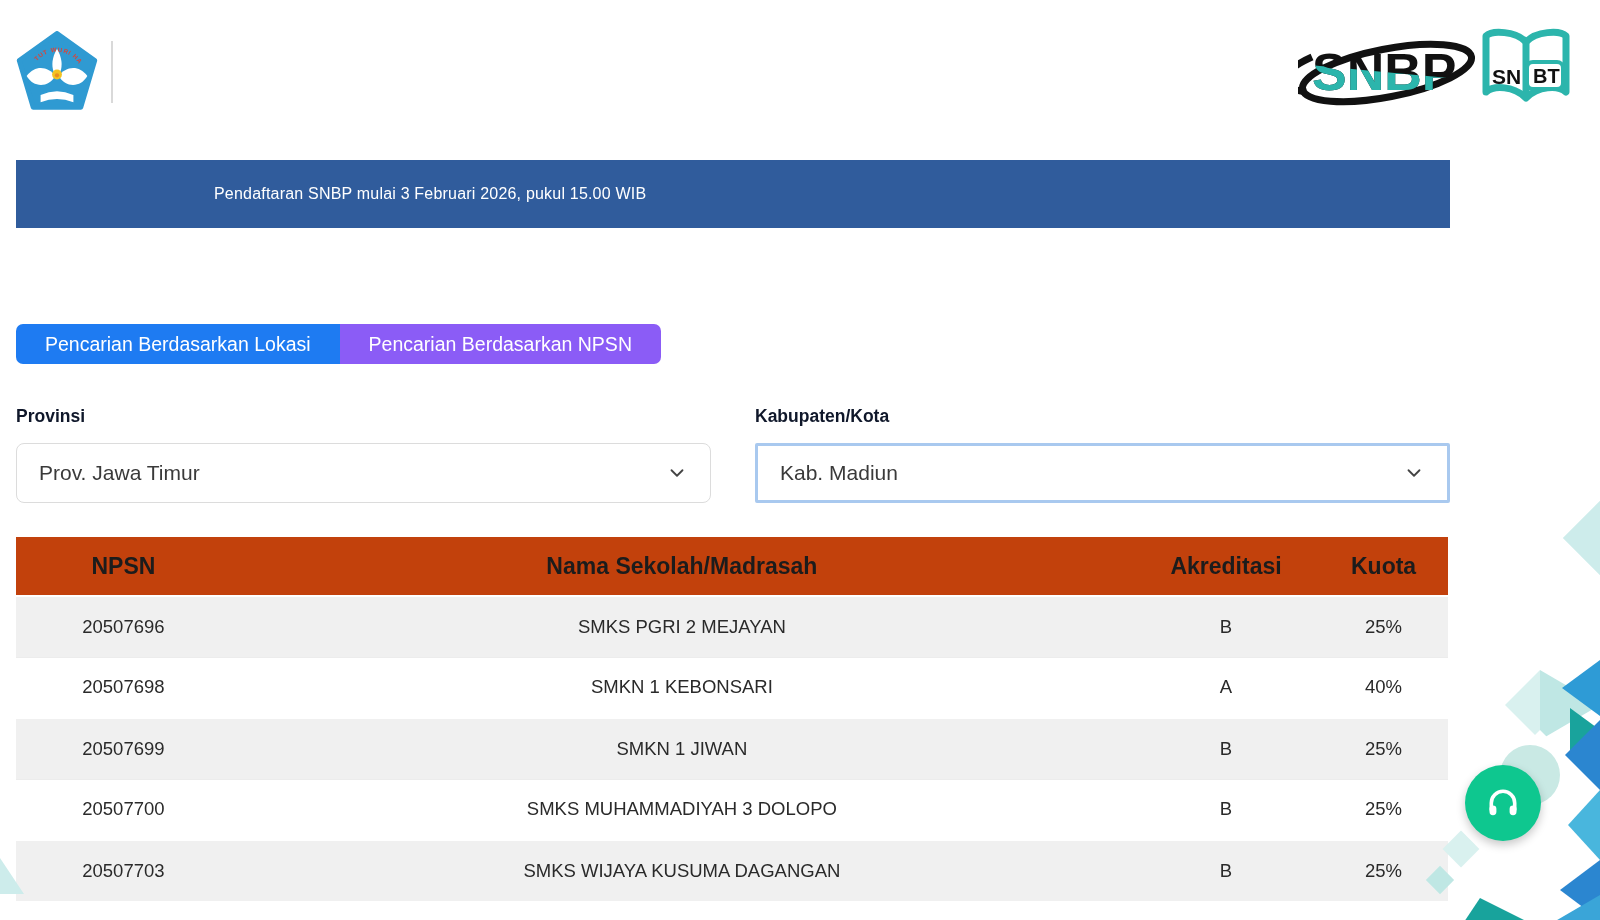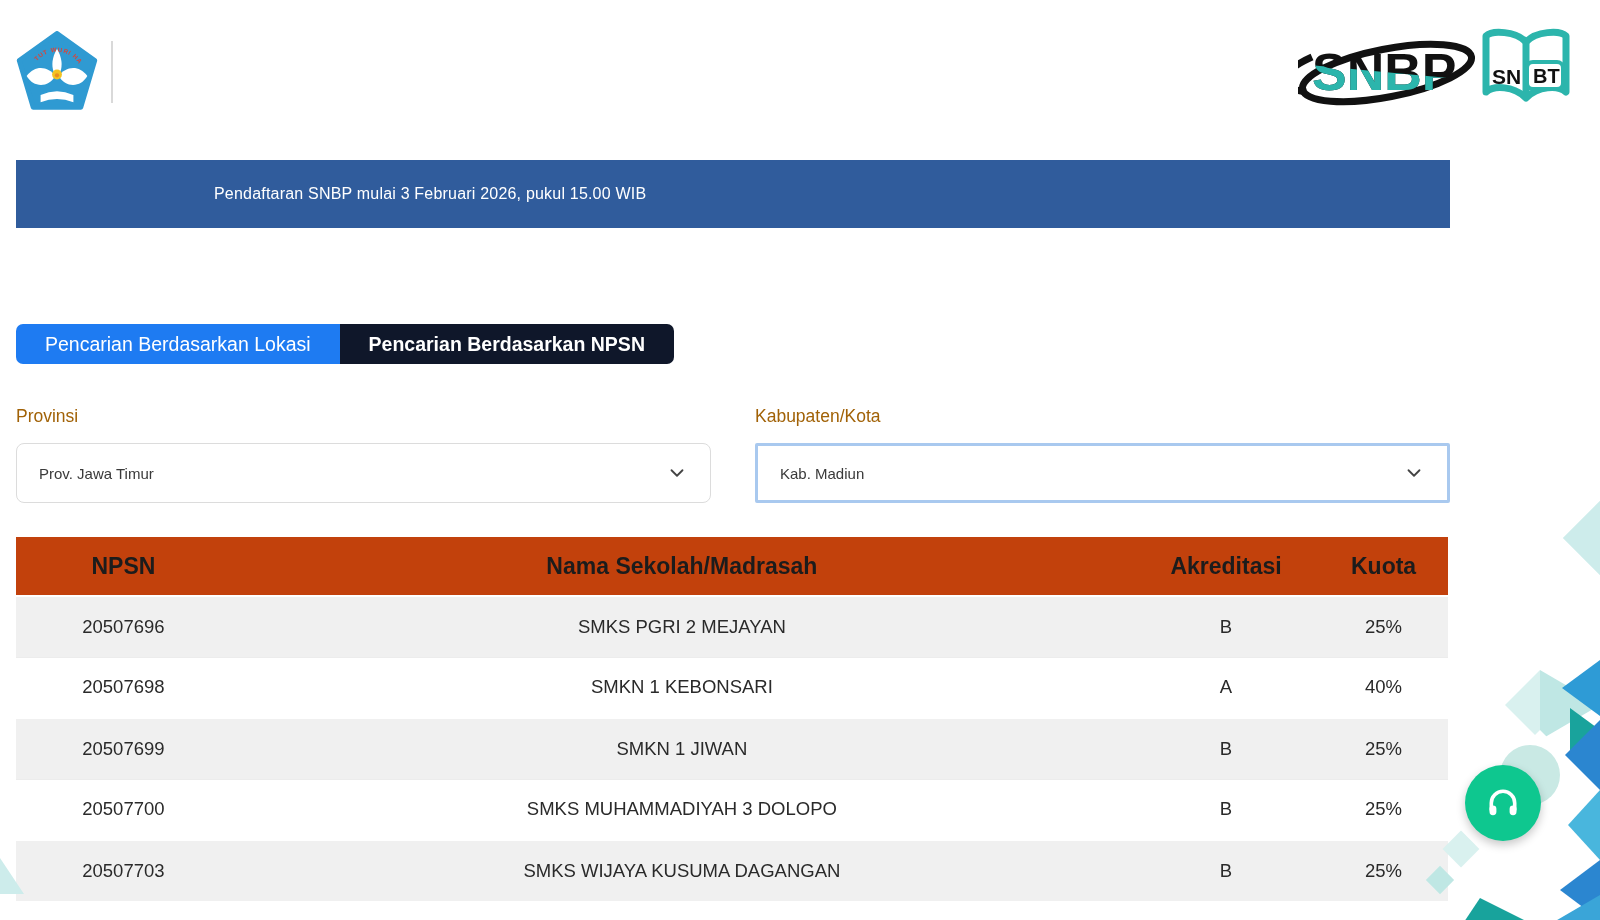--- a/index.html
+++ b/index.html
@@ -30,30 +30,30 @@
   
   .banner { position:absolute; top:160px; left:16px; width:1434px; height:68px;
     background:#305c9c; color:#fff; display:flex; align-items:center;
     padding-left:198px; font-size:16px; letter-spacing:.2px; }
 
   
   .tabs { position:absolute; top:324px; left:16px; display:flex; }
   .tab { height:40px; display:flex; align-items:center; padding:0 29px;
     color:#fff; font-size:19.5px; cursor:pointer; white-space:nowrap; }
   .tab.active { background:#1e7bf2; border-radius:7px 0 0 7px; }
-  .tab.inactive { background:#0f172a; border-radius:0 7px 7px 0;font-weight:bold; }
+  .tab.inactive { background:#8b5cf6; border-radius:0 7px 7px 0; }
 
   
   .filters { position:absolute; top:406px; left:16px; right:150px;
     display:flex; gap:44px; }
   .filter-group { width:708px; }
-  .filter-label { font-size:17.5px; font-weight:400; color:#a16207; }
+  .filter-label { font-size:17.5px; font-weight:700; color:#0f172a; }
   .select-box { margin-top:16px; height:60px; background:#fff;
     border:1px solid #dcdcdc; border-radius:8px; display:flex; align-items:center;
-    justify-content:space-between; padding:0 22px; font-size:15px; color:#3a3a3a;
+    justify-content:space-between; padding:0 22px; font-size:21px; color:#3a3a3a;
     cursor:pointer; }
   .select-box.focused { border:3px solid #a9c9ef; border-radius:2px; }
   .chevron { width:22px; height:22px; flex:0 0 auto; }
 
   
   .school-table { position:absolute; top:537px; left:16px; width:1432px;
     border-collapse:collapse; table-layout:fixed; }
   .school-table th { height:59px; background:#c2410c; font-size:23px;
     font-weight:700; color:#1c1c1c; text-align:center; }
   .school-table td { height:61px; font-size:18.5px; color:#2a2a2a; text-align:center; }

